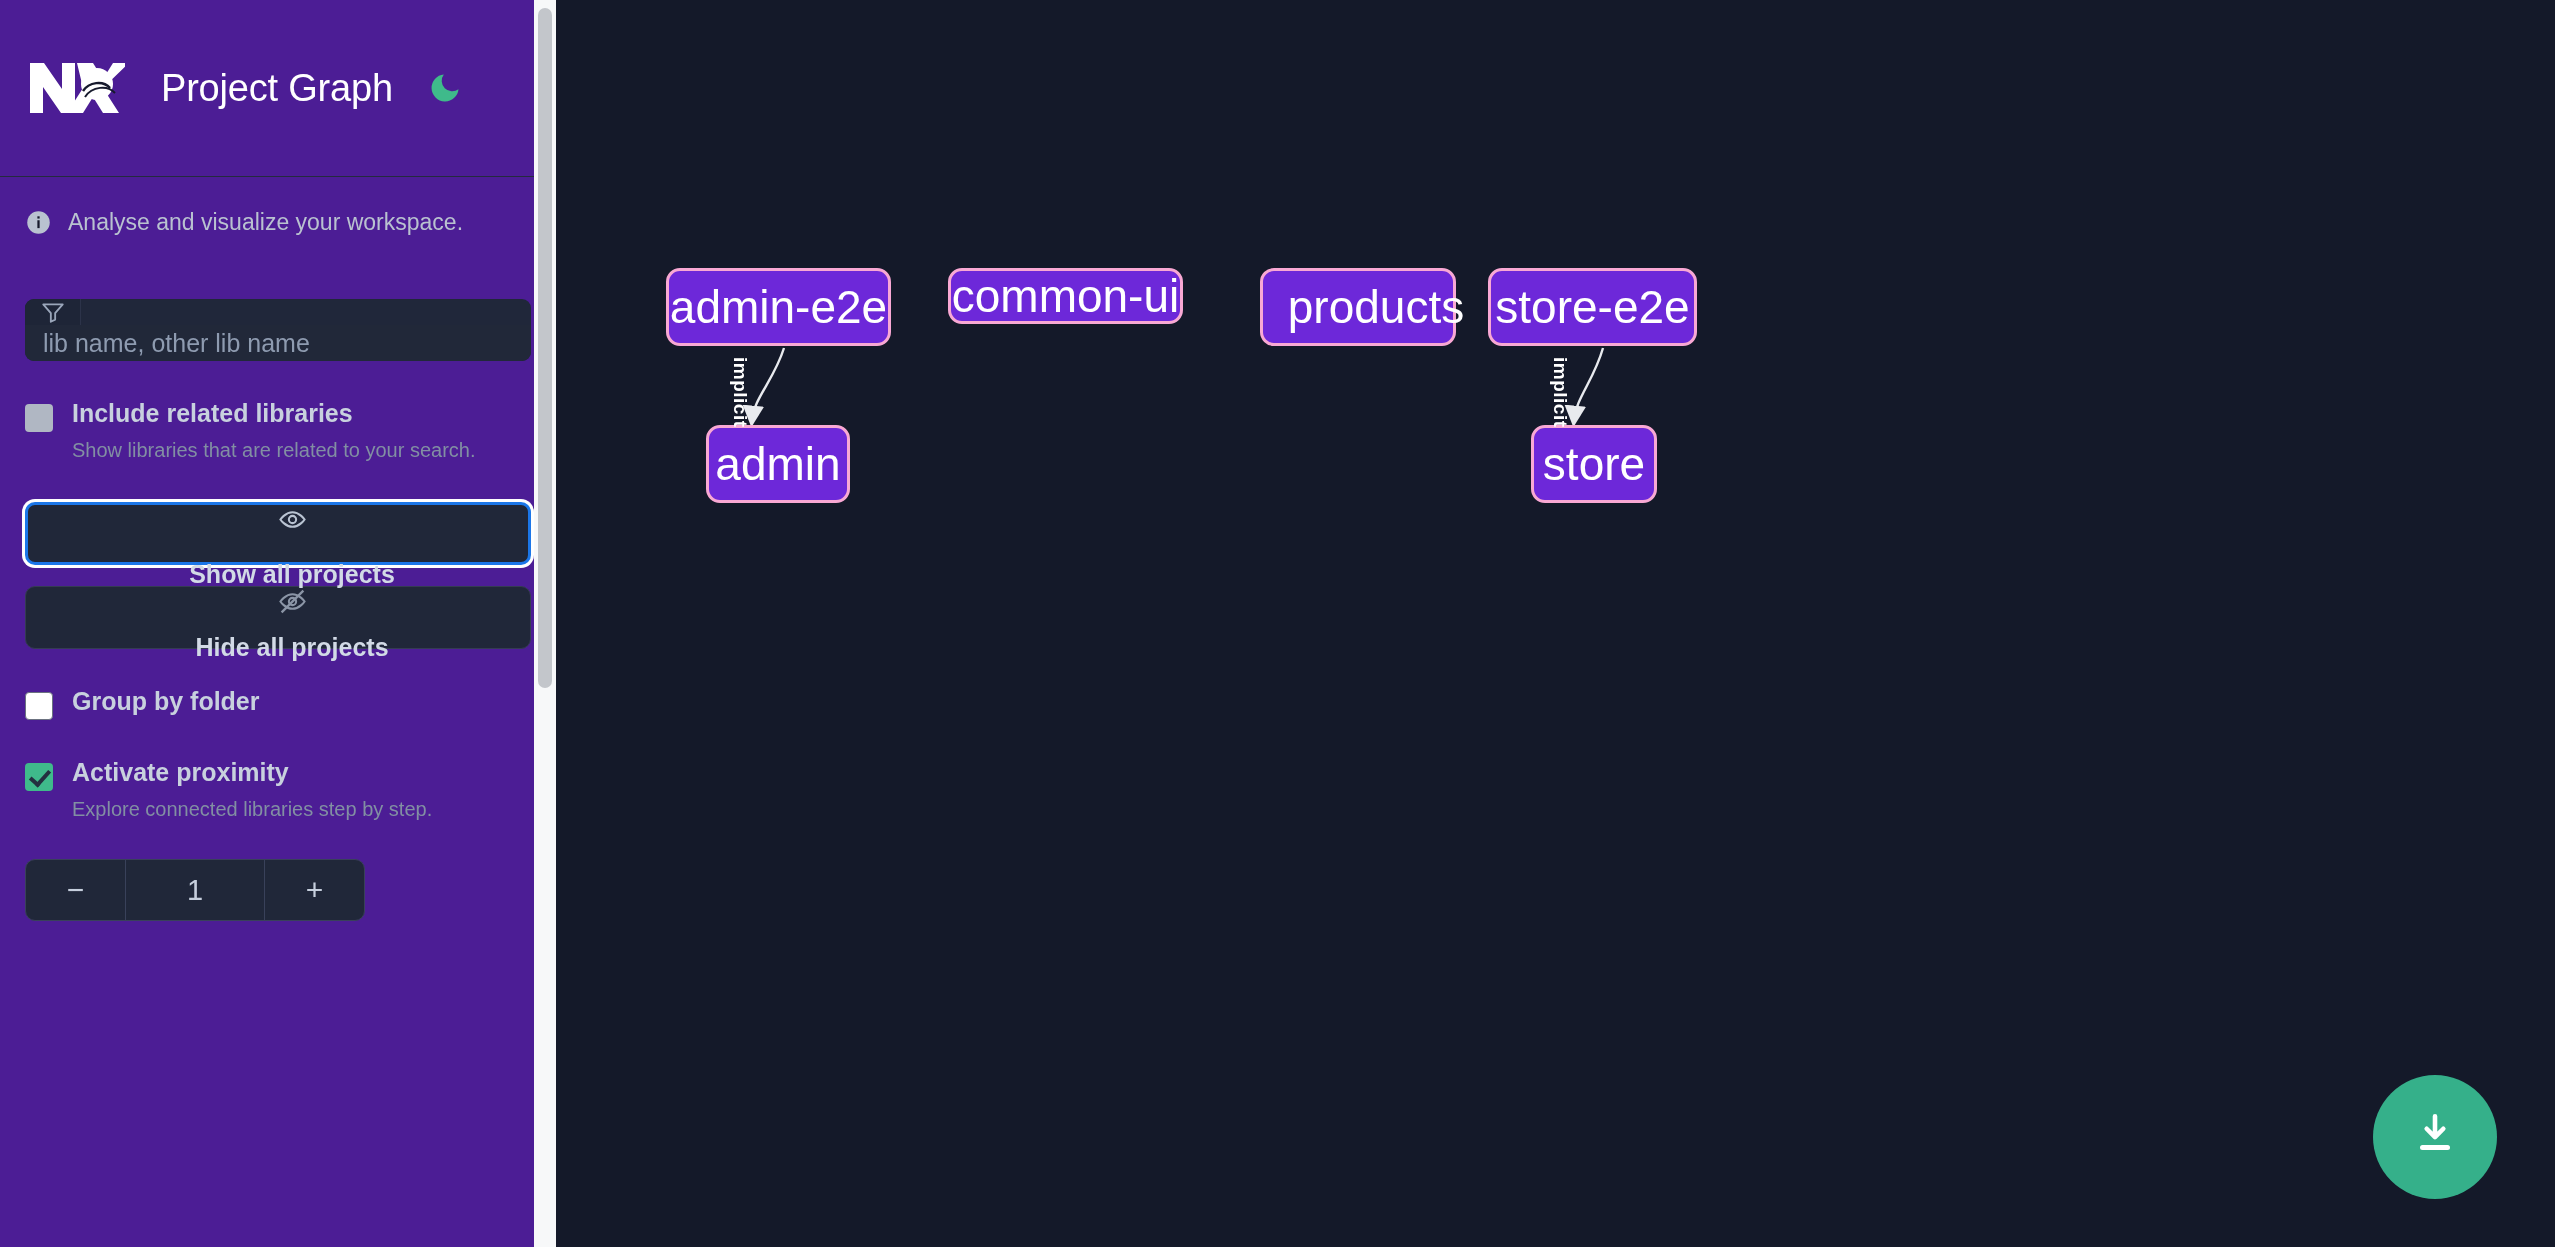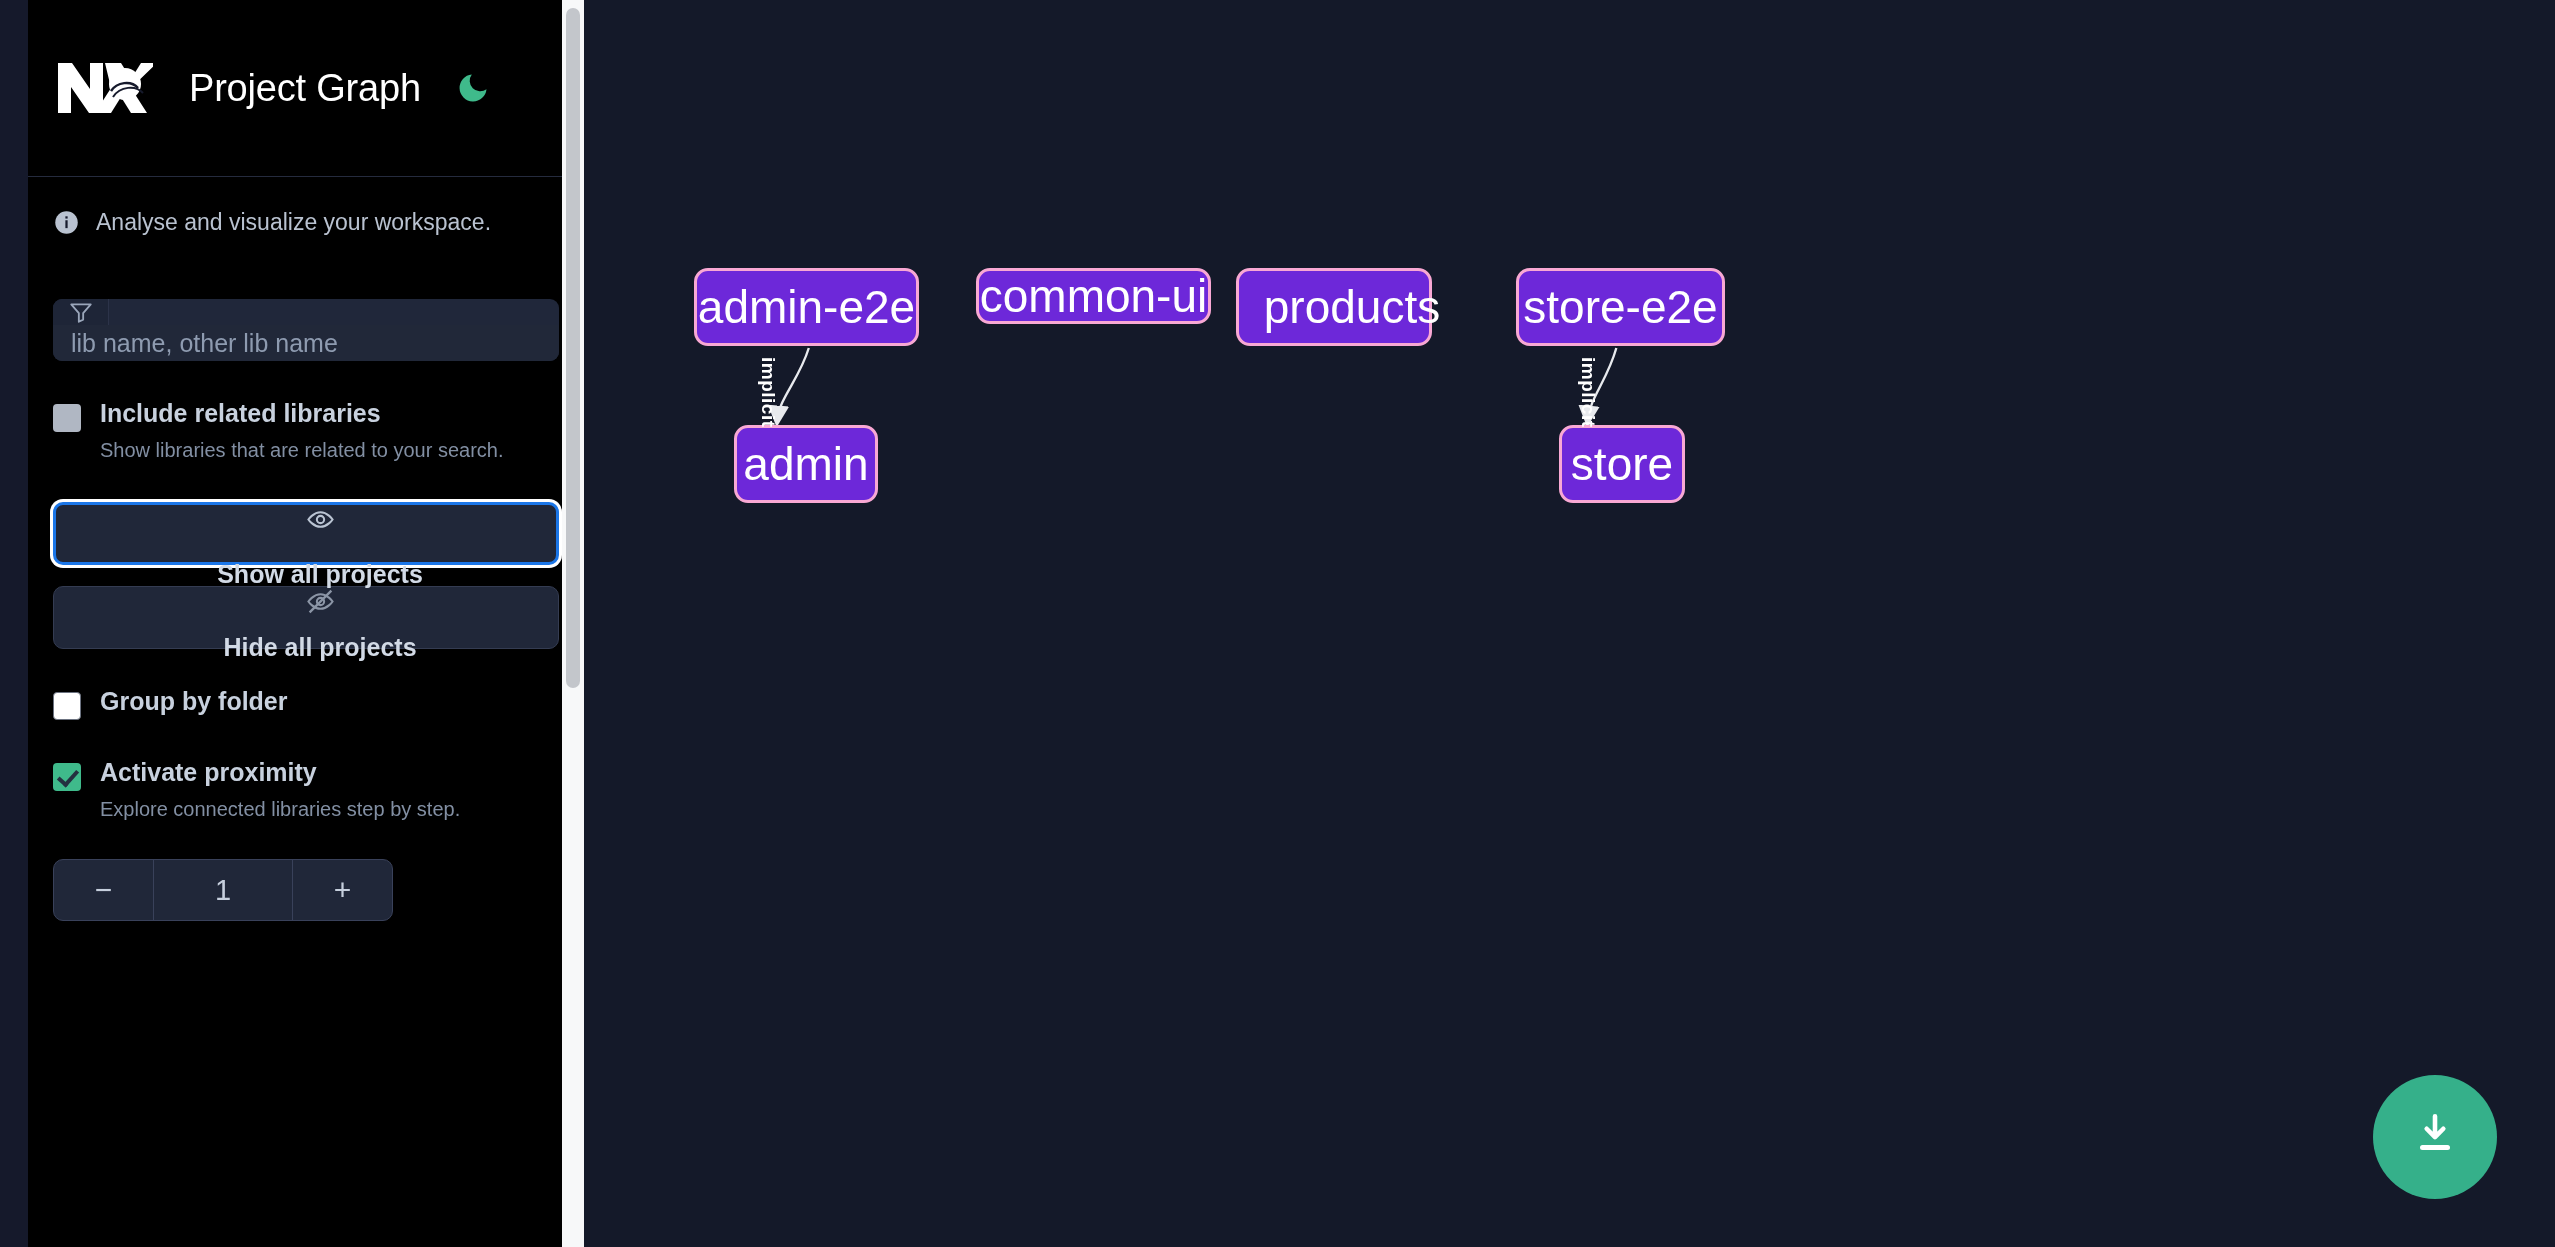--- a/index.html
+++ b/index.html
@@ -8,24 +8,23 @@
     background: #15192b;
     font-family: "Liberation Sans", sans-serif;
     overflow: hidden;
   }
   #app { position: relative; width: 2555px; height: 1247px; display: flex; }
 
   
   .sidebar {
     position: relative;
     width: 556px; height: 1247px;
-    background: #000000;
+    background: #4c1d95;
     flex: 0 0 556px;
     overflow: hidden;
-    margin-left: 28px;
   }
   .sb-header {
     height: 177px;
     display: flex; align-items: center;
     padding-left: 25px;
     border-bottom: 1px solid #252b3e;
   }
   .nx-logo { width: 100px; height: 74px; flex: 0 0 100px; }
   .app-title {
     font-size: 38px; font-weight: 400; color: #ffffff;
@@ -277,21 +276,21 @@
       <path d="M228,348 C218,380 198,398 196,420" fill="none" stroke="#e8eaee" stroke-width="2.4" marker-end="url(#arrow)"></path>
       <path d="M1047,348 C1038,380 1020,398 1018,420" fill="none" stroke="#e8eaee" stroke-width="2.4" marker-end="url(#arrow)"></path>
     </svg>
 
     <div class="node" style="left:110px; top:268px; width:225px; height:78px;">
       <span>admin-e2e</span>
     </div>
     <div class="node" style="left:392px; top:268px; width:235px; height:56px;">
       <span>common-ui</span>
     </div>
-    <div class="node" style="left:652px; top:268px; width:196px; height:78px;padding-left:36px;">
+    <div class="node" style="left:704px; top:268px; width:196px; height:78px;padding-left:36px;">
       <span>products</span>
     </div>
     <div class="node" style="left:932px; top:268px; width:209px; height:78px;">
       <span>store-e2e</span>
     </div>
     <div class="node" style="left:150px; top:425px; width:144px; height:78px;">
       <span>admin</span>
     </div>
     <div class="node" style="left:975px; top:425px; width:126px; height:78px;">
       <span>store</span>

